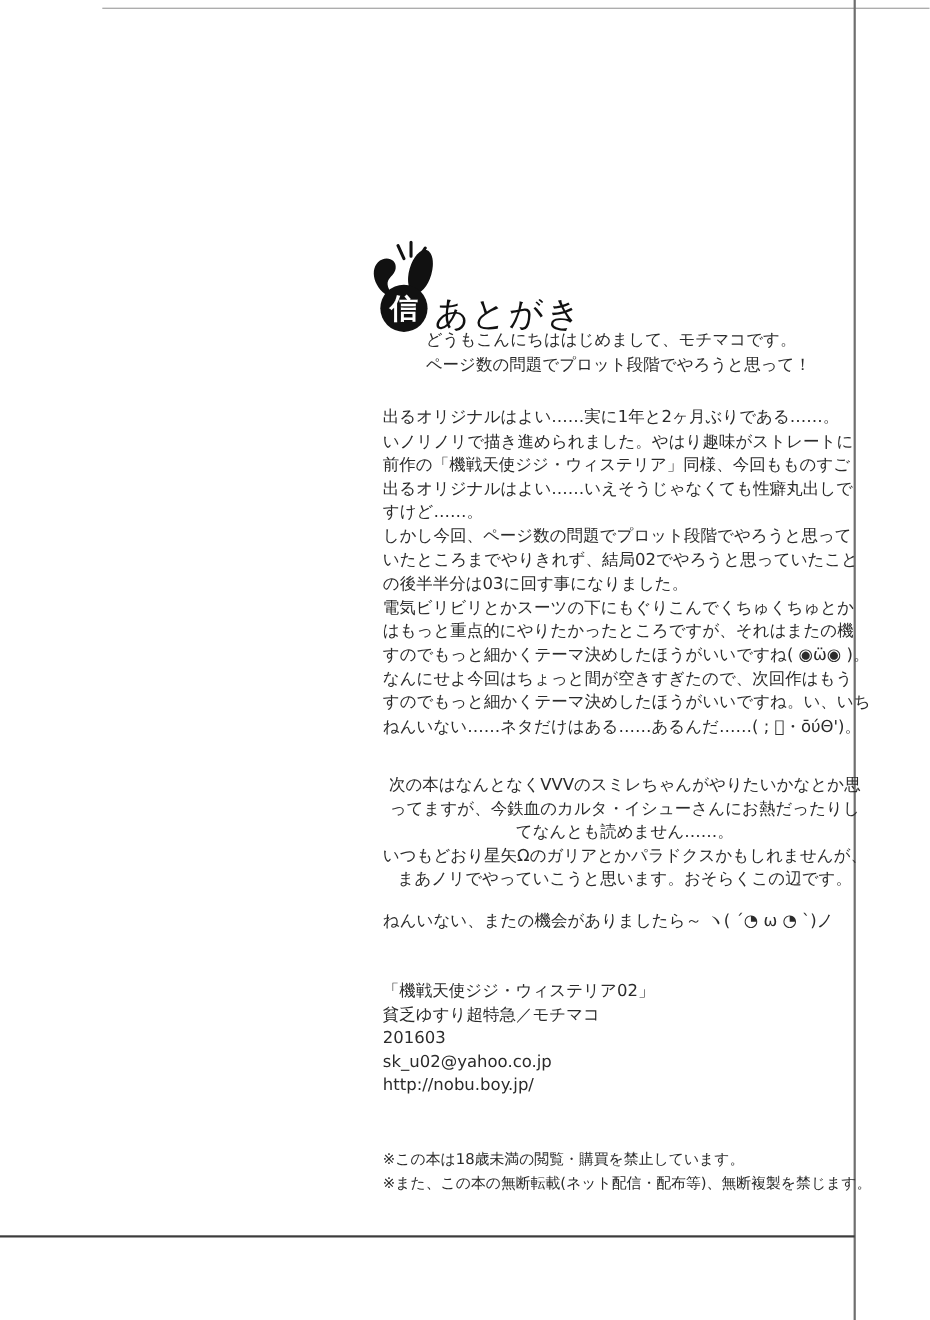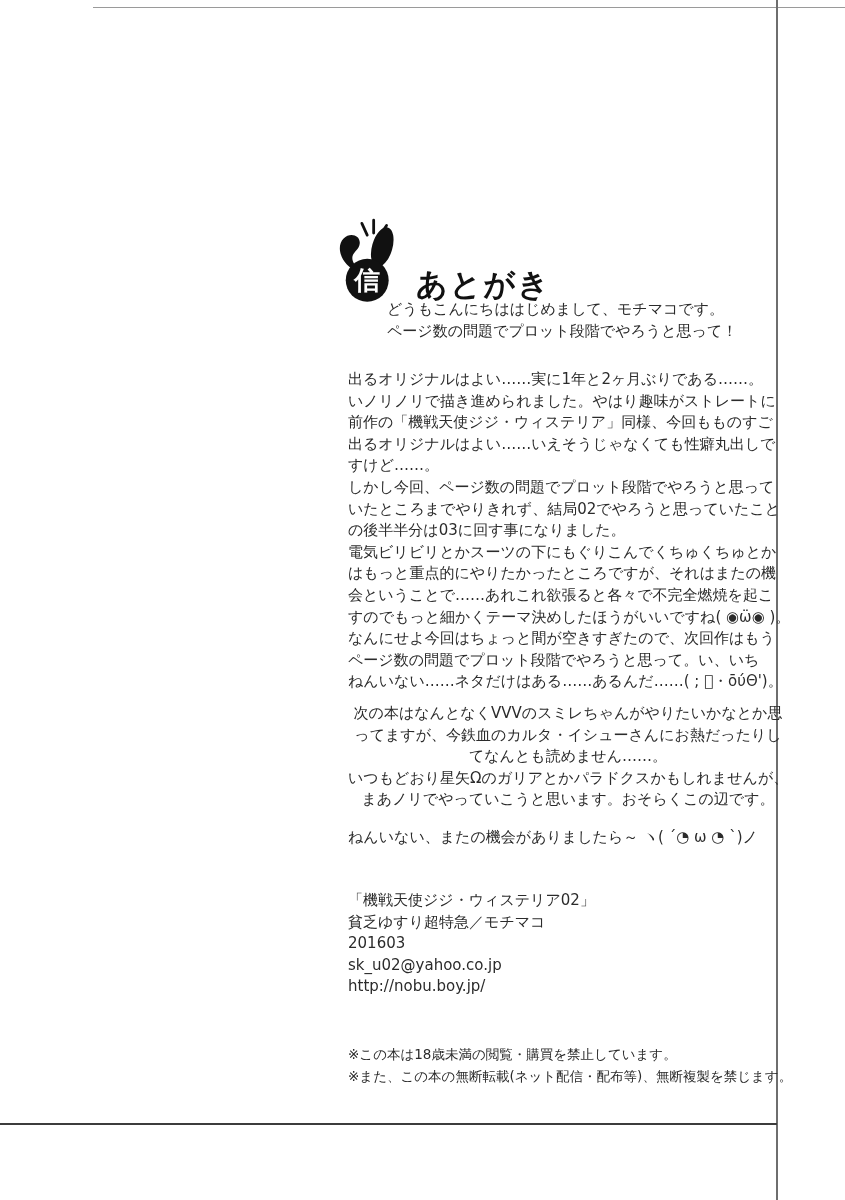--- a/index.html
+++ b/index.html
@@ -8,21 +8,21 @@
     font-family:"DejaVu Sans","Liberation Sans",sans-serif;
     color:#2a2a2a;overflow:hidden;
   }
   .abs{position:absolute;}
   
   .line-top{top:7px;left:93px;width:752px;height:1px;background:#9a9a9a;}
   .line-right{top:0;left:776px;width:2px;height:1200px;background:#6e6e6e;}
   .line-bottom{top:1123px;left:0;width:777px;height:2px;background:#3c3c3c;}
   
   .logo{left:324px;top:218px;width:80px;height:88px;}
-  .page-title{left:416px;top:264px;font-size:31px;font-weight:700;color:#111;letter-spacing:2px;}
+  .page-title{left:395px;top:264px;font-size:31px;font-weight:400;color:#111;letter-spacing:2px;}
   
   .tblock{left:348px;width:440px;font-size:15px;line-height:21.6px;color:#2b2b2b;}
   .tblock div{white-space:nowrap;}
   .intro{top:299px;margin-left:39px;}
   .body1{top:369px;}
   .body2{top:703px;text-align:center;}
   .farewell{top:827px;}
   .credits{top:890px;}
   .disclaimer{top:1043px;font-size:13.5px;line-height:22px;}
 </style>
@@ -56,24 +56,23 @@
   <div>出るオリジナルはよい……実に1年と2ヶ月ぶりである……。</div>
   <div>いノリノリで描き進められました。やはり趣味がストレートに</div>
   <div>前作の「機戦天使ジジ・ウィステリア」同様、今回もものすご</div>
   <div>出るオリジナルはよい……いえそうじゃなくても性癖丸出しで</div>
   <div>すけど……。</div>
   <div>しかし今回、ページ数の問題でプロット段階でやろうと思って</div>
   <div>いたところまでやりきれず、結局02でやろうと思っていたこと</div>
   <div>の後半半分は03に回す事になりました。</div>
   <div>電気ビリビリとかスーツの下にもぐりこんでくちゅくちゅとか</div>
   <div>はもっと重点的にやりたかったところですが、それはまたの機</div>
-  <div>会ということで……あれこれ欲張ると各々で不完全燃焼を起こ</div>
   <div>すのでもっと細かくテーマ決めしたほうがいいですね( ◉ω̈◉ )。</div>
   <div>なんにせよ今回はちょっと間が空きすぎたので、次回作はもう</div>
-  <div>ページ数の問題でプロット段階でやろうと思って。い、いち</div>
+  <div>すのでもっと細かくテーマ決めしたほうがいいですね。い、いち</div>
   <div>ねんいない……ネタだけはある……あるんだ……( ; ﾞ・ōύΘ')。</div>
 </div>
 
 <div class="abs tblock body2">
   <div>次の本はなんとなくVVVのスミレちゃんがやりたいかなとか思</div>
   <div>ってますが、今鉄血のカルタ・イシューさんにお熱だったりし</div>
   <div>てなんとも読めません……。</div>
   <div>いつもどおり星矢Ωのガリアとかパラドクスかもしれませんが、</div>
   <div>まあノリでやっていこうと思います。おそらくこの辺です。</div>
 </div>

